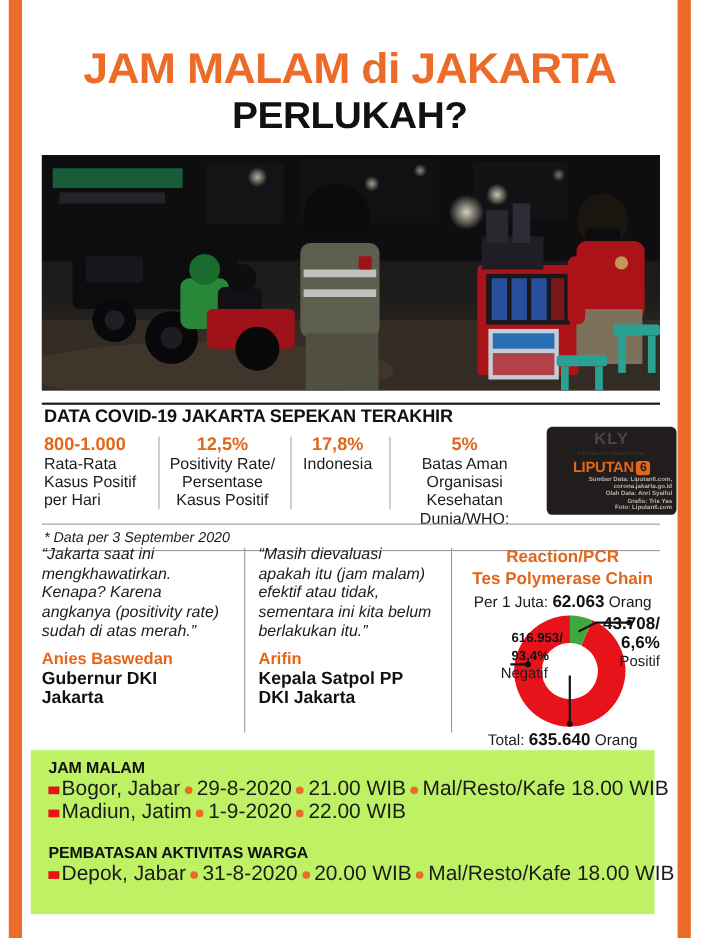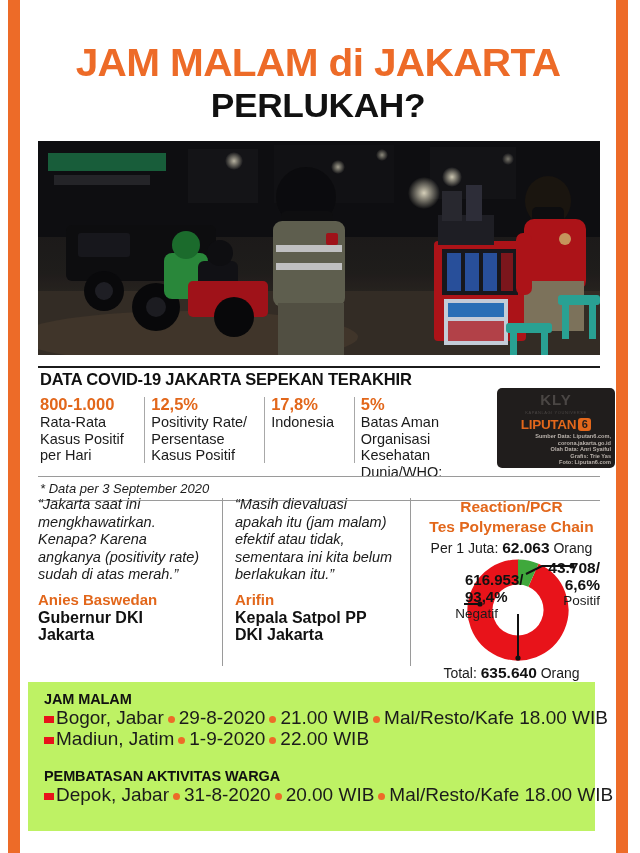--- a/index.html
+++ b/index.html
@@ -37,21 +37,21 @@
 
   
   .data-title{
     position:absolute;left:40px;top:370px;
     font-size:16.5px;font-weight:bold;color:#111;letter-spacing:-0.2px;
   }
 
   
   .stats{position:absolute;left:40px;top:395px;width:455px;display:flex;}
   .stat{position:relative;padding-right:11px;}
-  .stat + .stat{padding-left:7px;}
+  .stat + .stat{padding-left:7px;text-align:center;}
   .stat + .stat:before{
     content:"";position:absolute;left:0;top:2px;width:1px;height:66px;background:#a8a8a8;
   }
   .stat .num{font-size:16.5px;font-weight:bold;color:#E2671B;line-height:19px;}
   .stat .lbl{font-size:14.5px;color:#1b1b1b;line-height:16.5px;}
   .stat.s1{width:108px;}
   .stat.s2{width:118px;}
   .stat.s3{width:83px;}
   .stat.s4{width:auto;}
 
@@ -113,21 +113,21 @@
     line-height:18px;margin-top:2px;
   }
   .pcr-per{text-align:center;font-size:14px;color:#1b1b1b;margin-top:3px;white-space:nowrap;}
   .pcr-per b{font-size:15.5px;color:#111;}
   .donut-wrap{position:relative;width:100%;height:104px;margin-top:1px;}
   .donut-wrap svg{position:absolute;left:0;top:0;}
   .lbl-left{
     position:absolute;left:-5px;top:14px;width:80px;text-align:right;
     font-size:13.5px;color:#1b1b1b;line-height:16px;
   }
-  .lbl-left b{font-size:15px;font-weight:bold;color:#111;padding-left:47px;}
+  .lbl-left b{font-size:12px;font-weight:bold;color:#111;padding-left:47px;}
   .lbl-right{
     position:absolute;right:0;top:2px;width:86px;text-align:right;
     font-size:13.5px;color:#1b1b1b;line-height:16.5px;
   }
   .lbl-right b{font-size:15.5px;font-weight:bold;color:#111;display:block;}
   .pcr-total{text-align:center;font-size:14px;color:#1b1b1b;margin-top:2px;white-space:nowrap;}
   .pcr-total b{font-size:15.5px;color:#111;}
 
   
   .panel{

